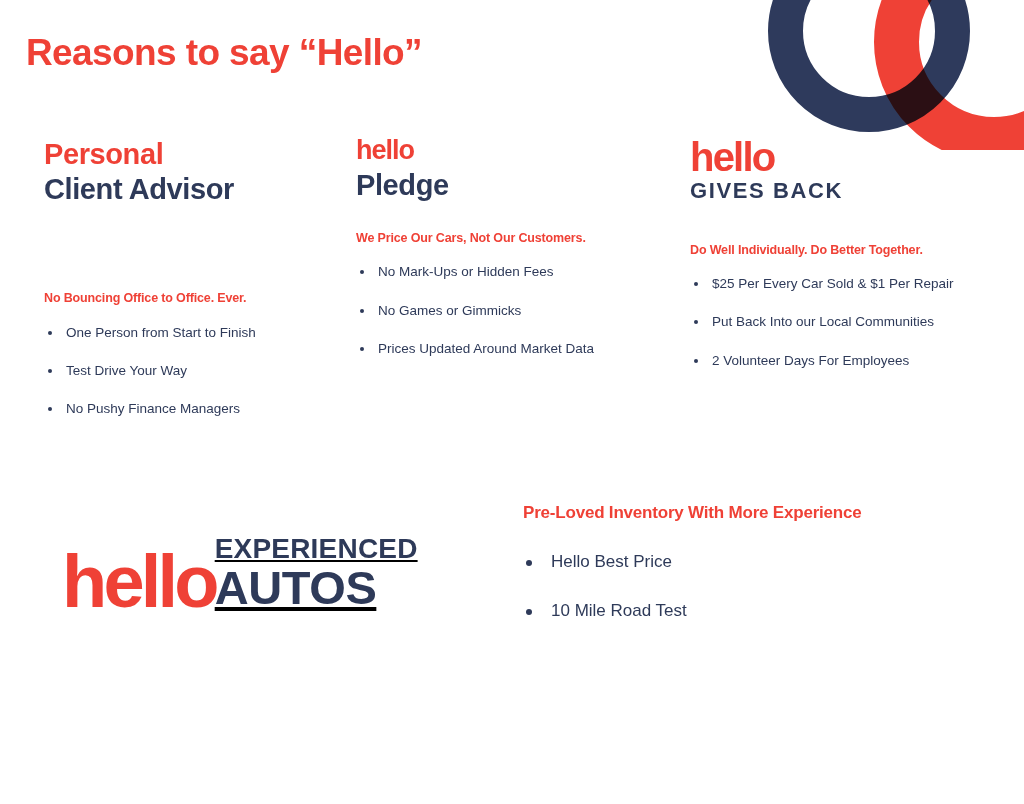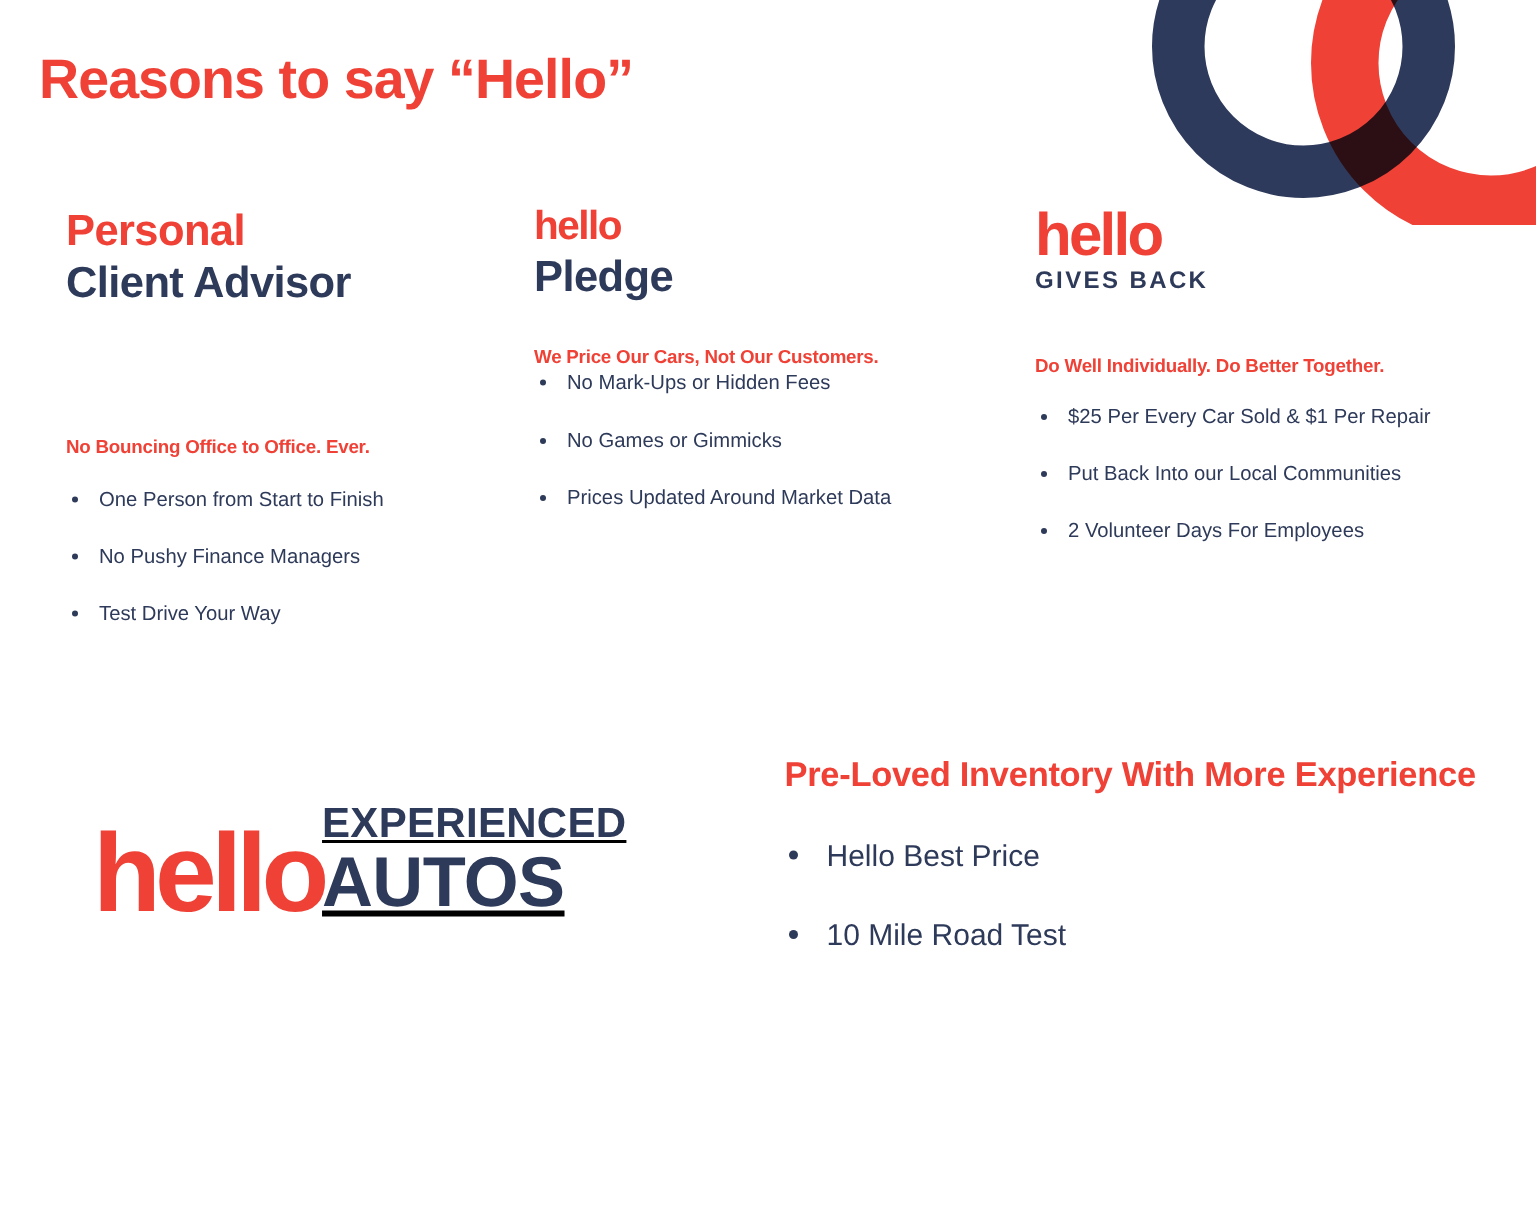--- a/index.html
+++ b/index.html
@@ -109,21 +109,21 @@
     margin-bottom: 4px;
   }
   .wordmark-hello-lg {
     font-size: 40px;
     font-weight: bold;
     color: #ef4136;
     letter-spacing: -1.8px;
     line-height: 1.0;
   }
   .wordmark-sub {
-    font-size: 16px;
+    font-size: 22px;
     font-weight: bold;
     color: #2e3a59;
     letter-spacing: 1.6px;
     line-height: 1.1;
     margin-top: 2px;
   }
 
   .col-tagline {
     font-size: 12.5px;
     font-weight: bold;
@@ -134,21 +134,21 @@
   .col-1 .col-tagline { margin-top: 50px; }
   .col-2 .col-tagline { margin-top: 28px; }
   .col-3 .col-tagline { margin-top: 40px; }
 
   ul.bullets {
     list-style: none;
     margin: 0;
     padding: 0;
   }
   .col-1 ul.bullets { margin-top: 20px; }
-  .col-2 ul.bullets { margin-top: 2px; }
+  .col-2 ul.bullets { margin-top: 19px; }
   .col-3 ul.bullets { margin-top: 19px; }
 
   ul.bullets li {
     position: relative;
     padding-left: 22px;
     font-size: 13.5px;
     color: #2e3a59;
     line-height: 1.2;
     margin-bottom: 22px;
     white-space: nowrap;
@@ -210,35 +210,35 @@
     margin-top: 1px;
   }
 
   .bottom-content {
     position: absolute;
     left: 523px;
     top: 15px;
     width: 480px;
   }
   .bottom-tagline {
-    font-size: 23px;
+    font-size: 17px;
     font-weight: bold;
     color: #ef4136;
     letter-spacing: -0.2px;
     white-space: nowrap;
   }
   ul.bullets-lg {
     list-style: none;
     margin: 29px 0 0 0;
     padding: 0;
   }
   ul.bullets-lg li {
     position: relative;
     padding-left: 28px;
-    font-size: 20px;
+    font-size: 17px;
     color: #2e3a59;
     line-height: 1.2;
     margin-bottom: 29px;
     white-space: nowrap;
   }
   ul.bullets-lg li::before {
     content: "";
     position: absolute;
     left: 3px;
     top: 8px;
@@ -263,22 +263,22 @@
   <div class="cols">
 
     <div class="col col-1">
       <div class="col-head">
         <div class="head-line head-red">Personal</div>
         <div class="head-line head-navy">Client Advisor</div>
       </div>
       <div class="col-tagline">No Bouncing Office to Office. Ever.</div>
       <ul class="bullets">
         <li>One Person from Start to Finish</li>
+        <li>Test Drive Your Way</li>
         <li>No Pushy Finance Managers</li>
-        <li>Test Drive Your Way</li>
       </ul>
     </div>
 
     <div class="col col-2">
       <div class="col-head">
         <div class="wordmark-hello">hello</div>
         <div class="head-line head-navy">Pledge</div>
       </div>
       <div class="col-tagline">We Price Our Cars, Not Our Customers.</div>
       <ul class="bullets">

